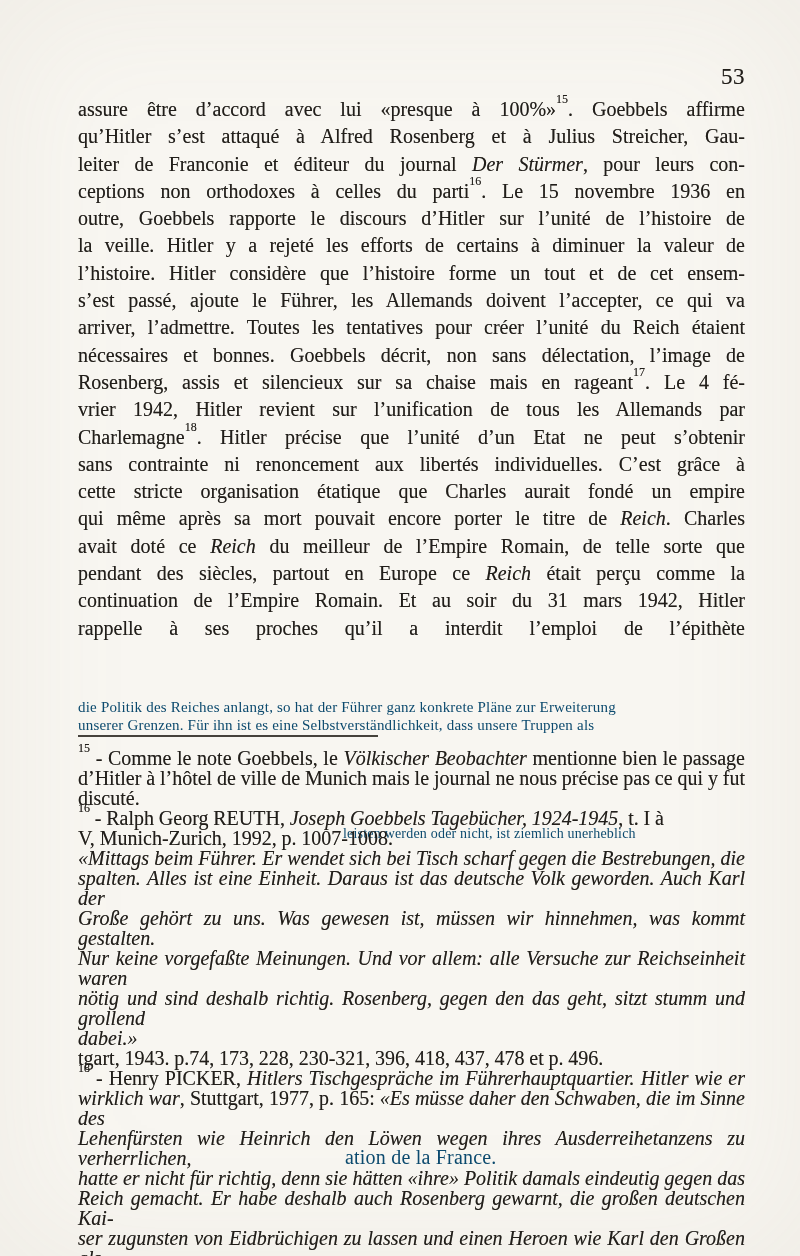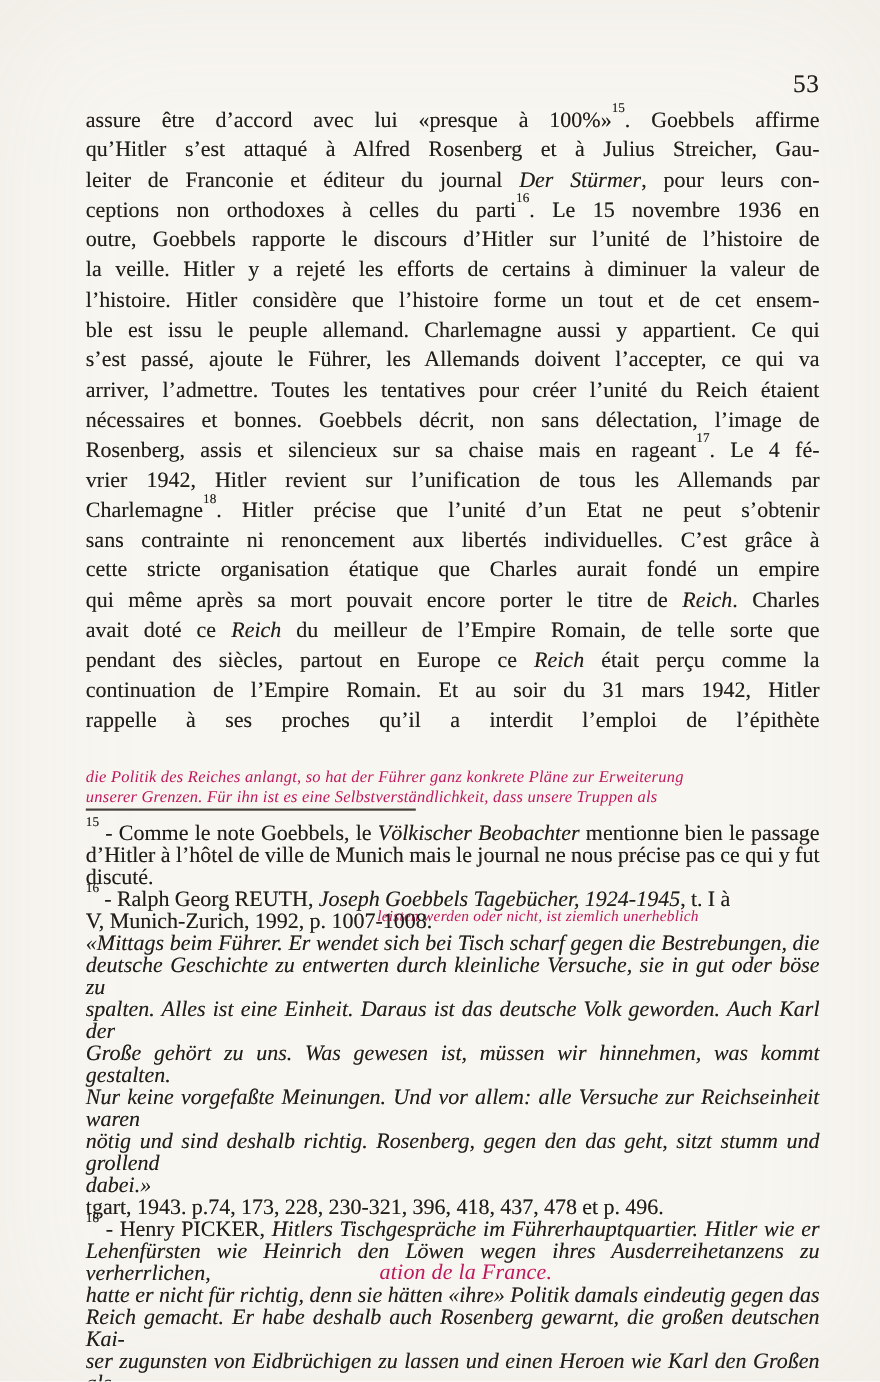--- a/index.html
+++ b/index.html
@@ -68,22 +68,21 @@
     border-top: 2px solid #46423c;
   }
   .ghost-layer {
     position: absolute;
     left: 0; top: 0; width: 800px; height: 1256px;
     pointer-events: none;
   }
   .ghost {
     position: absolute;
     white-space: nowrap;
-    font-style: italic;
-    color: #be185d;
+    color: #0c4a6e;
     filter: blur(0.6px);
     letter-spacing: 0.2px;
   }
 </style>
 </head>
 <body>
 
 <div class="page">
 
   <div class="ghost-layer">
@@ -96,21 +95,20 @@
   <div class="page-number">53</div>
 
   <div class="body-text">
       <div class="tl j">assure être d’accord avec lui «presque à 100%»<sup class="fnref">15</sup>. Goebbels affirme</div>
       <div class="tl j">qu’Hitler s’est attaqué à Alfred Rosenberg et à Julius Streicher, Gau-</div>
       <div class="tl j">leiter de Franconie et éditeur du journal <span class="it">Der Stürmer</span>, pour leurs con-</div>
       <div class="tl j">ceptions non orthodoxes à celles du parti<sup class="fnref">16</sup>. Le 15 novembre 1936 en</div>
       <div class="tl j">outre, Goebbels rapporte le discours d’Hitler sur l’unité de l’histoire de</div>
       <div class="tl j">la veille. Hitler y a rejeté les efforts de certains à diminuer la valeur de</div>
       <div class="tl j">l’histoire. Hitler considère que l’histoire forme un tout et de cet ensem-</div>
-      <div class="tl j">ble est issu le peuple allemand. Charlemagne aussi y appartient. Ce qui</div>
       <div class="tl j">s’est passé, ajoute le Führer, les Allemands doivent l’accepter, ce qui va</div>
       <div class="tl j">arriver, l’admettre. Toutes les tentatives pour créer l’unité du Reich étaient</div>
       <div class="tl j">nécessaires et bonnes. Goebbels décrit, non sans délectation, l’image de</div>
       <div class="tl j">Rosenberg, assis et silencieux sur sa chaise mais en rageant<sup class="fnref">17</sup>. Le 4 fé-</div>
       <div class="tl j">vrier 1942, Hitler revient sur l’unification de tous les Allemands par</div>
       <div class="tl j">Charlemagne<sup class="fnref">18</sup>. Hitler précise que l’unité d’un Etat ne peut s’obtenir</div>
       <div class="tl j">sans contrainte ni renoncement aux libertés individuelles. C’est grâce à</div>
       <div class="tl j">cette stricte organisation étatique que Charles aurait fondé un empire</div>
       <div class="tl j">qui même après sa mort pouvait encore porter le titre de <span class="it">Reich</span>. Charles</div>
       <div class="tl j">avait doté ce <span class="it">Reich</span> du meilleur de l’Empire Romain, de telle sorte que</div>
@@ -126,32 +124,32 @@
         <div class="tl j"><sup class="fnref">15</sup> - Comme le note Goebbels, le <span class="it">Völkischer Beobachter</span> mentionne bien le passage</div>
         <div class="tl j">d’Hitler à l’hôtel de ville de Munich mais le journal ne nous précise pas ce qui y fut</div>
         <div class="tl e">discuté.</div>
       </div>
     <div class="fn-para">
         <div class="tl e"><sup class="fnref">16</sup> - Ralph Georg REUTH, <span class="it">Joseph Goebbels Tagebücher, 1924-1945</span>, t. I à</div>
         <div class="tl e">V, Munich-Zurich, 1992, p. 1007-1008.</div>
       </div>
     <div class="fn-para">
         <div class="tl j"><span class="it">«Mittags beim Führer. Er wendet sich bei Tisch scharf gegen die Bestrebungen, die</span></div>
-        <div class="tl j"><span class="it">deutsche Geschichte zu entwerten durch kleinliche Versuche, sie in gut oder böse zu</span></div>
         <div class="tl j"><span class="it">spalten. Alles ist eine Einheit. Daraus ist das deutsche Volk geworden. Auch Karl der</span></div>
         <div class="tl j"><span class="it">Große gehört zu uns. Was gewesen ist, müssen wir hinnehmen, was kommt gestalten.</span></div>
         <div class="tl j"><span class="it">Nur keine vorgefaßte Meinungen. Und vor allem: alle Versuche zur Reichseinheit waren</span></div>
         <div class="tl j"><span class="it">nötig und sind deshalb richtig. Rosenberg, gegen den das geht, sitzt stumm und grollend</span></div>
         <div class="tl e"><span class="it">dabei.»</span></div>
       </div>
     <div class="fn-para">
         <div class="tl e">tgart, 1943. p.74, 173, 228, 230-321, 396, 418, 437, 478 et p. 496.</div>
       </div>
     <div class="fn-para">
         <div class="tl j"><sup class="fnref">18</sup> - Henry PICKER, <span class="it">Hitlers Tischgespräche im Führerhauptquartier. Hitler wie er</span></div>
+        <div class="tl j"><span class="it">wirklich war</span>, Stuttgart, 1977, p. 165: <span class="it">«Es müsse daher den Schwaben, die im Sinne des</span></div>
         <div class="tl j"><span class="it">Lehenfürsten wie Heinrich den Löwen wegen ihres Ausderreihetanzens zu verherrlichen,</span></div>
         <div class="tl j"><span class="it">hatte er nicht für richtig, denn sie hätten «ihre» Politik damals eindeutig gegen das</span></div>
         <div class="tl j"><span class="it">Reich gemacht. Er habe deshalb auch Rosenberg gewarnt, die großen deutschen Kai-</span></div>
         <div class="tl j"><span class="it">ser zugunsten von Eidbrüchigen zu lassen und einen Heroen wie Karl den Großen als</span></div>
         <div class="tl e"><span class="it">Karl den «Sachsenschlächter» zu bezeichnen.»</span></div>
       </div>
   </div>
 
 </div>
 

